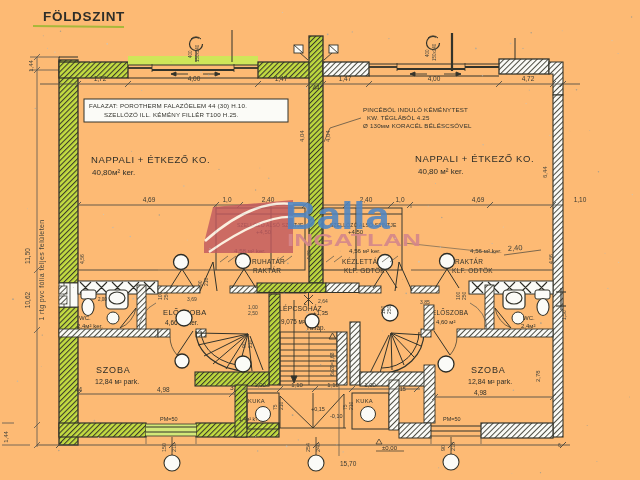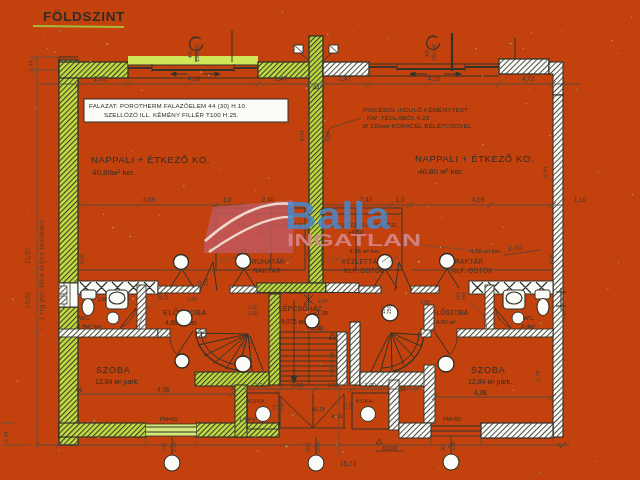--- a/index.html
+++ b/index.html
@@ -1,14 +1,14 @@
 <!DOCTYPE html>
 <html><head><meta charset="utf-8"><style>
 html,body{margin:0;padding:0}
-#page{position:relative;width:640px;height:480px;background:#c2410c;overflow:hidden;font-family:"Liberation Sans",sans-serif}
+#page{position:relative;width:640px;height:480px;background:#fdba74;overflow:hidden;font-family:"Liberation Sans",sans-serif}
 </style></head>
 <body>
 <div id="page">
 <svg width="640" height="480" viewBox="0 0 640 480" font-family="Liberation Sans, sans-serif">
 <defs>
 <pattern id="hg" width="3.7" height="3.7" patternUnits="userSpaceOnUse" patternTransform="rotate(45)">
 <rect width="4.2" height="3.7" fill="#c3dc41"></rect>
 <line x1="0.5" y1="0" x2="0.5" y2="3.7" stroke="#3c3c2b" stroke-width="1.15"></line>
 </pattern>
 <pattern id="hw" width="3.9" height="3.9" patternUnits="userSpaceOnUse" patternTransform="rotate(45)">

